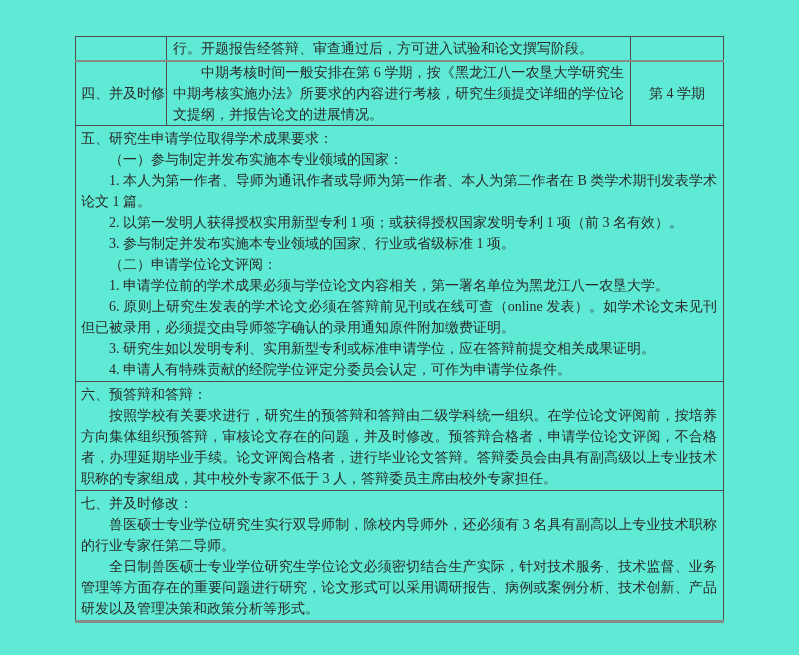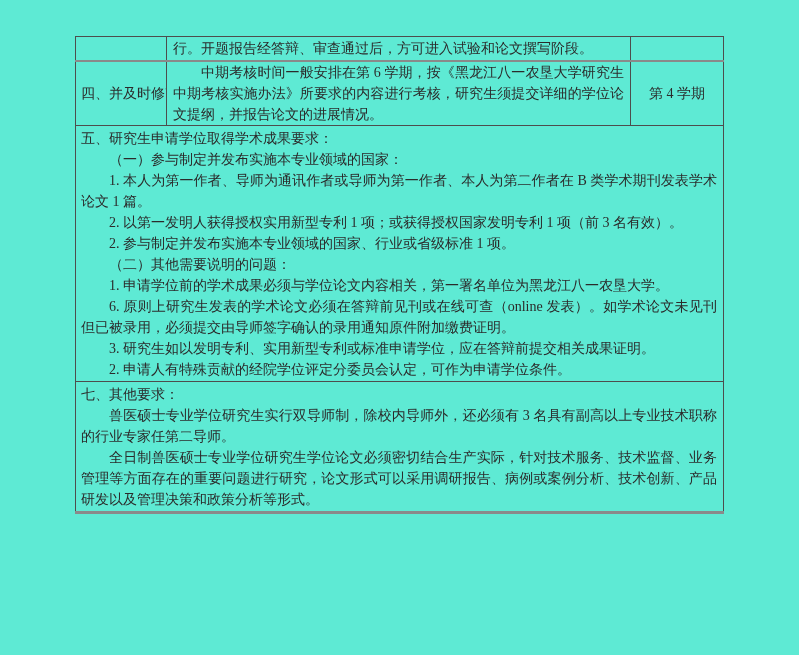--- a/index.html
+++ b/index.html
@@ -91,32 +91,38 @@
         </td>
         <td class="cell-sem">第 4 学期</td>
       </tr>
 
       <tr class="row-ach">
         <td class="cell-full" colspan="3">
           <p class="noindent">五、研究生申请学位取得学术成果要求：</p>
           <p class="indent">（一）参与制定并发布实施本专业领域的国家：</p>
           <p class="indent">1. 本人为第一作者、导师为通讯作者或导师为第一作者、本人为第二作者在 B 类学术期刊发表学术论文 1 篇。</p>
           <p class="indent">2. 以第一发明人获得授权实用新型专利 1 项；或获得授权国家发明专利 1 项（前 3 名有效）。</p>
-          <p class="indent">2. 参与制定并发布实施本专业领域的国家、行业或省级标准 1 项。</p>
-          <p class="indent">（二）其他需要说明的问题：</p>
+          <p class="indent">3. 参与制定并发布实施本专业领域的国家、行业或省级标准 1 项。</p>
+          <p class="indent">（二）申请学位论文评阅：</p>
           <p class="indent">1. 申请学位前的学术成果必须与学位论文内容相关，第一署名单位为黑龙江八一农垦大学。</p>
           <p class="indent">6. 原则上研究生发表的学术论文必须在答辩前见刊或在线可查（online 发表）。如学术论文未见刊但已被录用，必须提交由导师签字确认的录用通知原件附加缴费证明。</p>
           <p class="indent">3. 研究生如以发明专利、实用新型专利或标准申请学位，应在答辩前提交相关成果证明。</p>
-          <p class="indent">2. 申请人有特殊贡献的经院学位评定分委员会认定，可作为申请学位条件。</p>
+          <p class="indent">4. 申请人有特殊贡献的经院学位评定分委员会认定，可作为申请学位条件。</p>
         </td>
       </tr>
 
+      <tr class="row-def">
+        <td class="cell-full" colspan="3">
+          <p class="noindent">六、预答辩和答辩：</p>
+          <p class="indent">按照学校有关要求进行，研究生的预答辩和答辩由二级学科统一组织。在学位论文评阅前，按培养方向集体组织预答辩，审核论文存在的问题，并及时修改。预答辩合格者，申请学位论文评阅，不合格者，办理延期毕业手续。论文评阅合格者，进行毕业论文答辩。答辩委员会由具有副高级以上专业技术职称的专家组成，其中校外专家不低于 3 人，答辩委员主席由校外专家担任。</p>
+        </td>
+      </tr>
 
       <tr class="row-other">
         <td class="cell-full" colspan="3">
-          <p class="noindent">七、其他要求：</p>
+          <p class="noindent">七、并及时修改：</p>
           <p class="indent">兽医硕士专业学位研究生实行双导师制，除校内导师外，还必须有 3 名具有副高以上专业技术职称的行业专家任第二导师。</p>
           <p class="indent">全日制兽医硕士专业学位研究生学位论文必须密切结合生产实际，针对技术服务、技术监督、业务管理等方面存在的重要问题进行研究，论文形式可以采用调研报告、病例或案例分析、技术创新、产品研发以及管理决策和政策分析等形式。</p>
         </td>
       </tr>
     </tbody>
   </table>
 </div>
 
 </body></html>

